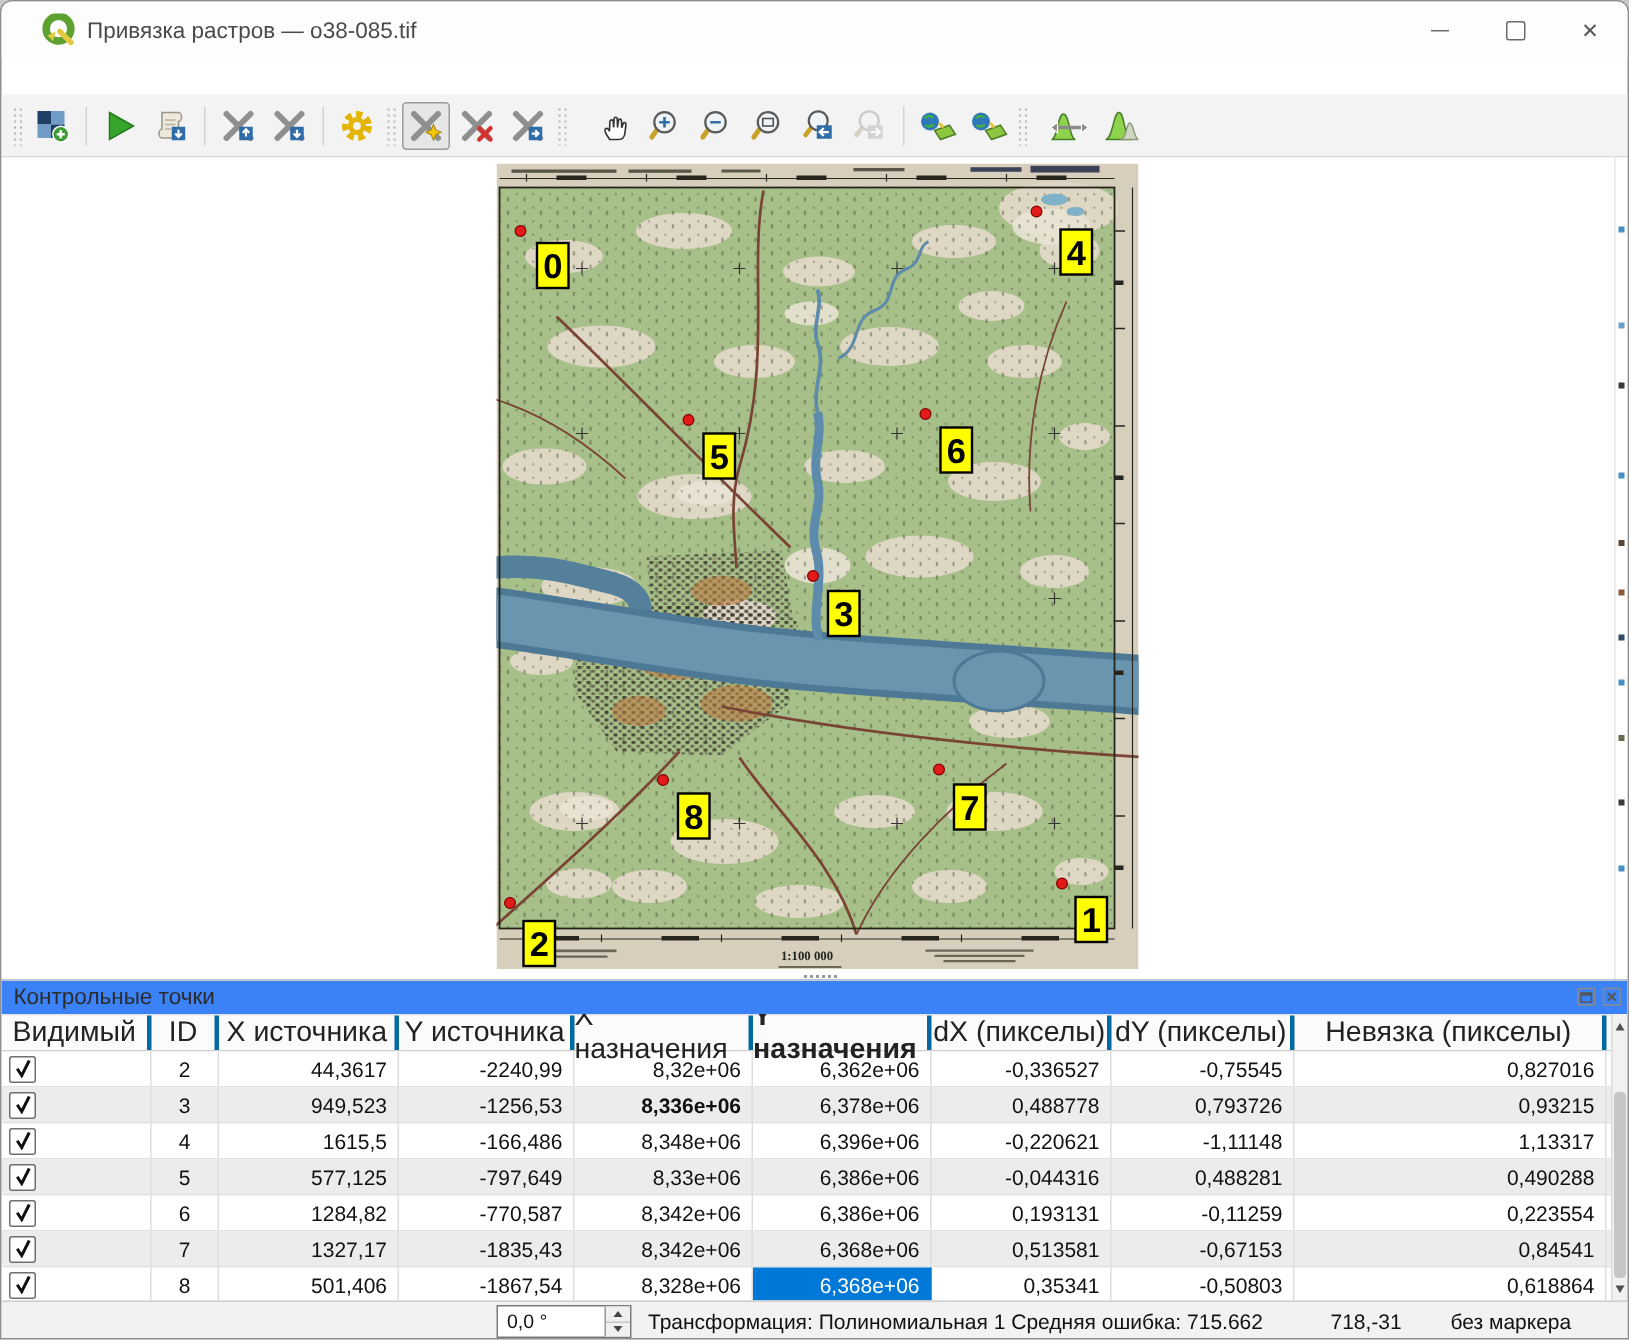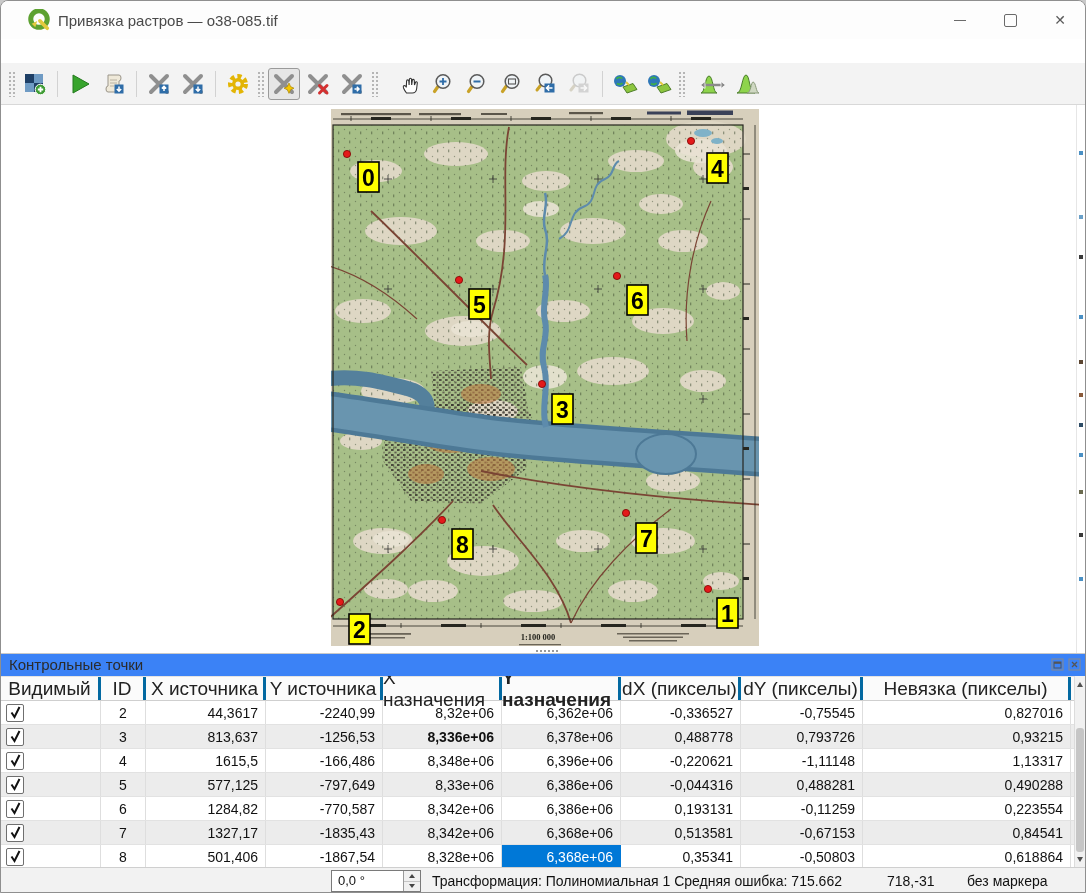--- a/index.html
+++ b/index.html
@@ -475,21 +475,21 @@
           </div>
           <div class="trow alt">
             <div class="cell cvis" style="width: 100px;">
               <span class="cb">
                 <svg width="13" height="13" viewBox="0 0 13 13">
                   <path d="M2.5 6.5l3 4.5 5-10" stroke="#111" stroke-width="2" fill="none"></path>
                 </svg>
               </span>
             </div>
             <div class="cell cid" style="width: 45px;">3</div>
-            <div class="cell cnum" style="width: 120px;">813,637</div>
+            <div class="cell cnum" style="width: 120px;">949,523</div>
             <div class="cell cnum" style="width: 117px;">-1256,53</div>
             <div class="cell cnum" style="width: 119px; font-weight: bold;">8,336e+06</div>
             <div class="cell cnum" style="width: 119px;">6,378e+06</div>
             <div class="cell cnum" style="width: 120px;">0,488778</div>
             <div class="cell cnum" style="width: 122px;">0,793726</div>
             <div class="cell cnum" style="width: 208px;">0,93215</div>
           </div>
           <div class="trow">
             <div class="cell cvis" style="width: 100px;">
               <span class="cb">

